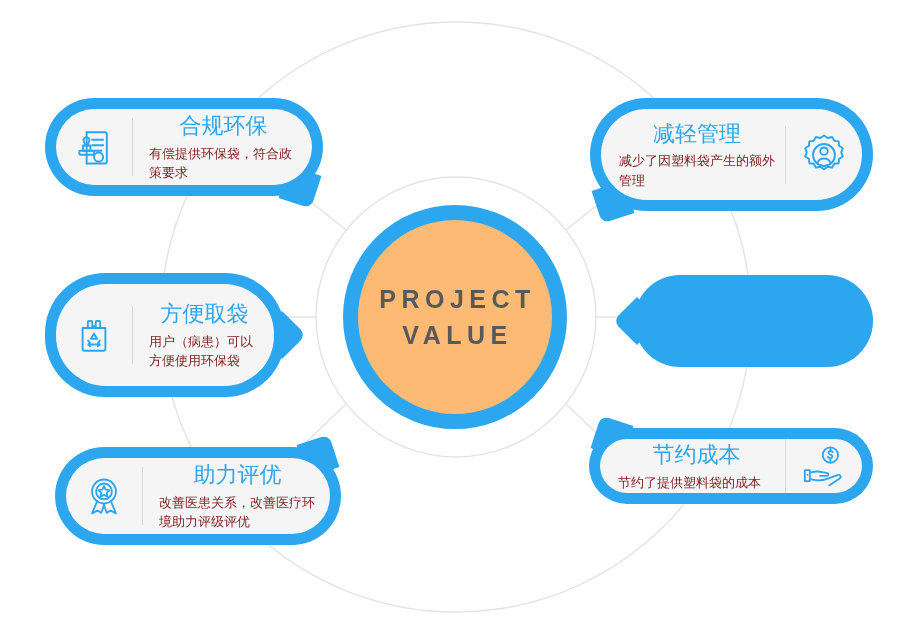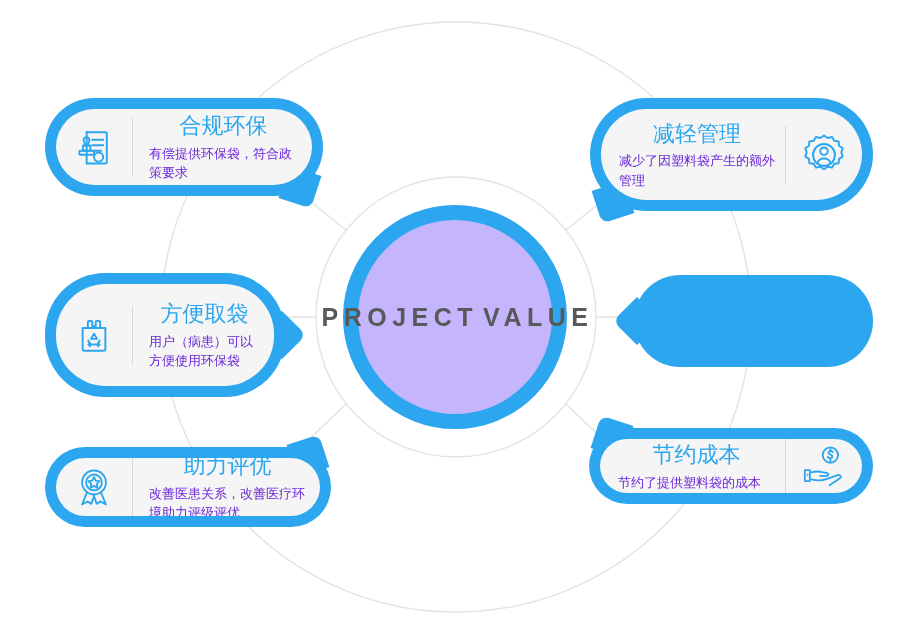--- a/index.html
+++ b/index.html
@@ -27,25 +27,25 @@
   }
 
   
   .hub {
     position: absolute;
     left: 343px;
     top: 205px;
     width: 224px;
     height: 224px;
     border-radius: 50%;
-    background: #c4b5fd;
+    background: #fdba74;
     border: 15px solid #2ba6ef;
     box-sizing: border-box;
     display: flex;
-    flex-direction: row;
+    flex-direction: column;
     align-items: center;
     justify-content: center;
   }
   .hub-line {
     font-size: 25px;
     font-weight: bold;
     letter-spacing: 5.5px;
     color: #58595b;
     line-height: 1.45;
     text-align: center;
@@ -93,21 +93,21 @@
   .card-title {
     color: #2ba6ef;
     font-size: 22px;
     line-height: 1.35;
     margin: 0 0 3px 0;
     white-space: nowrap;
     font-weight: normal;
     text-align: center;
   }
   .card-desc {
-    color: #6d28d9;
+    color: #7f1d1d;
     font-size: 13px;
     line-height: 1.5;
     margin: 0;
   }
 
   
   .tail {
     position: absolute;
     width: 34px;
     height: 34px;
@@ -151,21 +151,21 @@
     margin-top: -17px;
     border-radius: 0 0 0 8px;
     transform: rotate(45deg);
   }
 
   
   #card-0 { left: 45px;  top: 98px;  width: 278px; height: 98px; }
   #card-1 { left: 590px; top: 98px;  width: 283px; height: 113px; }
   #card-2 { left: 45px;  top: 273px; width: 240px; height: 124px; }
   #card-3 { left: 634px; top: 275px; width: 239px; height: 92px; }
-  #card-4 { left: 45px;  top: 447px; width: 286px; height: 80px; }
+  #card-4 { left: 55px;  top: 447px; width: 286px; height: 98px; }
   #card-5 { left: 589px; top: 428px; width: 284px; height: 76px; }
 
   svg.ico { display: block; }
 </style>
 </head>
 <body>
 
 <div id="stage">
 
   <svg id="bg-lines" viewBox="0 0 913 634">

